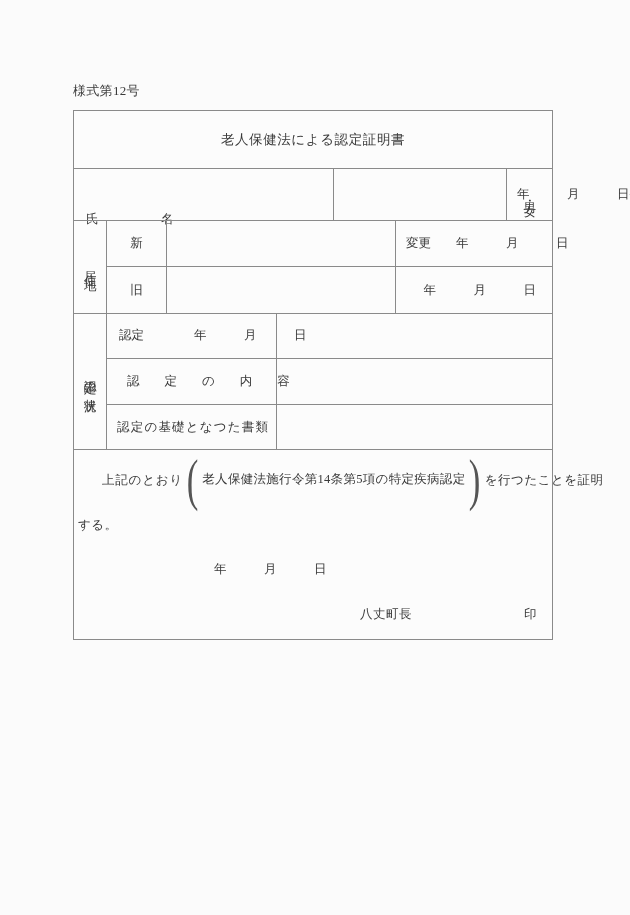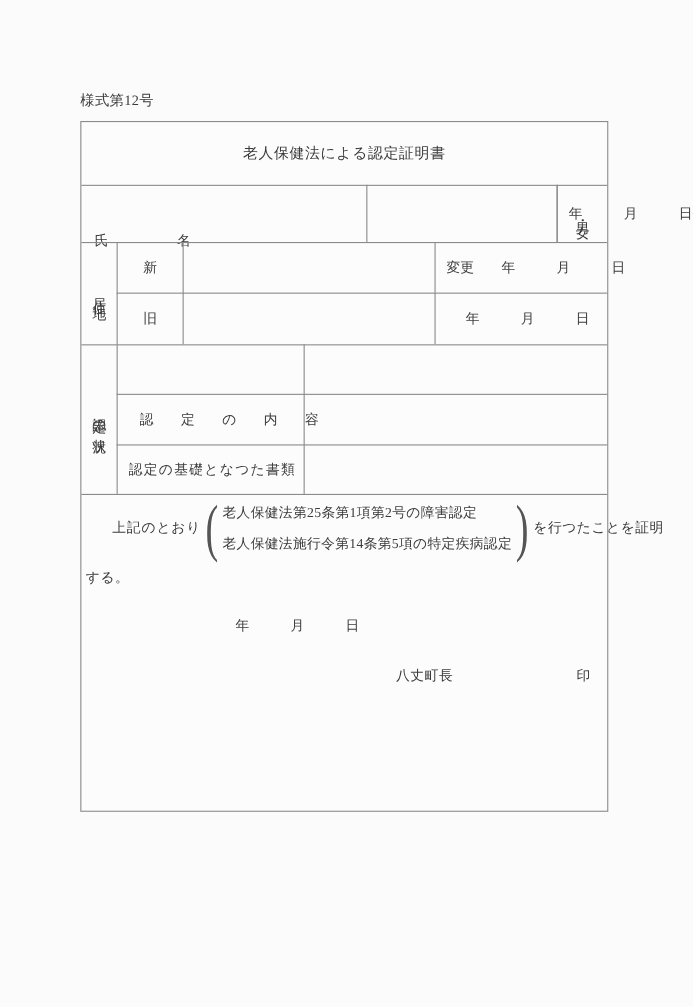--- a/index.html
+++ b/index.html
@@ -29,21 +29,21 @@
     font-size: 13px;
     letter-spacing: 0.3px;
     white-space: nowrap;
   }
   
   .frame {
     position: absolute;
     left: 73px;
     top: 110px;
     width: 480px;
-    height: 628px;
+    height: 530px;
     border: 1px solid #8a8a8a;
     box-sizing: border-box;
     background: #fcfcfc;
   }
   
   .hline {
     position: absolute;
     left: 0;
     height: 0;
     border-top: 1px solid #8a8a8a;
@@ -227,20 +227,23 @@
     <div class="cell" style="left:322px; top:156px; width:156px; height:46px; justify-content:flex-end; padding-right:16px;">
       <span>年　　　月　　　日</span>
     </div>
     <div class="hline" style="top:202px; width:478px;"></div>
 
     <div class="cell cell-center" style="left:0; top:202px; width:32px; height:136px;">
       <span class="vert-tight">認定の状況</span>
     </div>
     <div class="vline" style="left:32px; top:202px; height:136px;"></div>
 
+    <div class="cell" style="left:33px; top:202px; width:169px; height:45px; padding-left:12px;">
+      <span>認定　　　　年　　　月　　　日</span>
+    </div>
     <div class="vline" style="left:202px; top:202px; height:136px;"></div>
     <div class="cell" style="left:203px; top:202px; width:275px; height:45px; padding-left:10px;">
       <span></span>
     </div>
     <div class="hline" style="top:247px; left:32px; width:446px;"></div>
 
     <div class="cell" style="left:41px; top:248px; width:169px; height:45px; padding-left:12px;">
       <span>認　　定　　の　　内　　容</span>
     </div>
     <div class="cell" style="left:203px; top:248px; width:275px; height:45px; padding-left:10px;">
@@ -255,21 +258,20 @@
       <span></span>
     </div>
     <div class="hline" style="top:338px; width:478px;"></div>
 
     <div class="statement">
       <div class="stmt-line">
         <span class="stmt-lead">上記のとおり</span>
         <span class="brace-grp">
           <span class="paren">(</span>
           <span class="brace-lines">
-            <div>老人保健法第25条第1項第2号の障害認定</div>
             <div>老人保健法施行令第14条第5項の特定疾病認定</div>
           </span>
           <span class="paren">)</span>
         </span>
         <span class="stmt-tail">を行つたことを証明</span>
       </div>
       <div class="stmt-cont">する。</div>
     </div>
 
     <div class="date-line">年　　　月　　　日</div>

